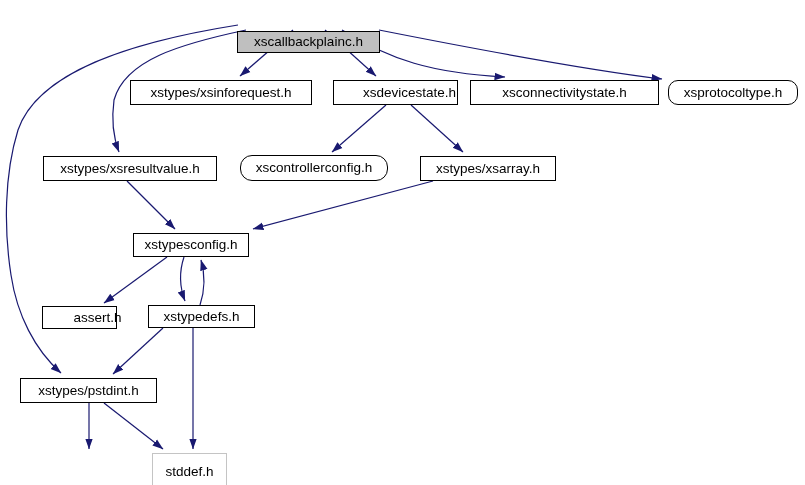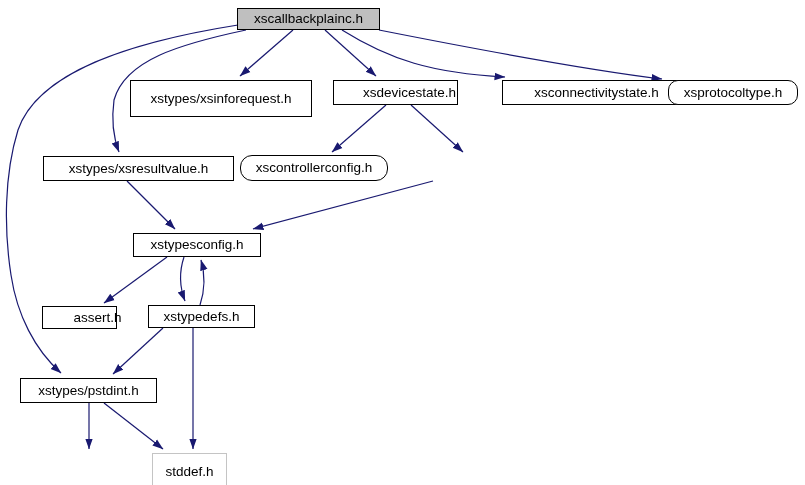--- a/index.html
+++ b/index.html
@@ -48,20 +48,21 @@
     border: 1px solid var(--node-border);
     color: var(--text);
     font-size: 13.5px;
     line-height: 1;
     white-space: nowrap;
     z-index: 2;
   }
   .node.root {
     background: var(--root-fill);
     border-width: 1.5px;
+    margin-top: 23px;
   }
   .node.external {
     border-color: var(--ext-border);
   }
 </style>
 </head>
 <body>
 
 <div id="graph">
   <svg id="edge-layer" width="805" height="485" viewBox="0 0 805 485">
@@ -84,24 +85,25 @@
         <path d="M167,257 L104,303" class="edge" marker-end="url(#arrowhead)"></path>
         <path d="M184,257 C179,272 180,288 185,301" class="edge" marker-end="url(#arrowhead)"></path>
         <path d="M200,305 C205,290 205,274 201,260" class="edge" marker-end="url(#arrowhead)"></path>
         <path d="M163,328 L113,374" class="edge" marker-end="url(#arrowhead)"></path>
         <path d="M193,328 L193,449" class="edge" marker-end="url(#arrowhead)"></path>
         <path d="M89,403 L89,449" class="edge" marker-end="url(#arrowhead)"></path>
         <path d="M104,403 L163,449" class="edge" marker-end="url(#arrowhead)"></path>
       </g>
   </svg>
 <div class="node root" style="left: 237px; top: 8px; width: 143px; height: 22px;">xscallbackplainc.h</div>
-    <div class="node internal" style="left: 130px; top: 80px; width: 182px; height: 37px;">xstypes/xsinforequest.h</div>
+    <div class="node internal" style="left: 130px; top: 80px; width: 182px; height: 25px;">xstypes/xsinforequest.h</div>
     <div class="node internal" style="left: 333px; top: 80px; width: 125px; height: 25px; padding-left: 28px;">xsdevicestate.h</div>
-    <div class="node internal" style="left: 470px; top: 80px; width: 189px; height: 25px; margin-left: 32px;">xsconnectivitystate.h</div>
+    <div class="node internal" style="left: 470px; top: 80px; width: 189px; height: 25px;">xsconnectivitystate.h</div>
     <div class="node internal" style="left: 668px; top: 80px; width: 130px; height: 25px; border-radius: 10px;">xsprotocoltype.h</div>
-    <div class="node internal" style="left: 43px; top: 156px; width: 191px; height: 25px;">xstypes/xsresultvalue.h</div>
+    <div class="node internal" style="left: 43px; top: 156px; width: 174px; height: 25px;">xstypes/xsresultvalue.h</div>
     <div class="node internal" style="left: 240px; top: 155px; width: 148px; height: 26px; border-radius: 12px;">xscontrollerconfig.h</div>
-    <div class="node internal" style="left: 133px; top: 233px; width: 128px; height: 24px;">xstypesconfig.h</div>
+    <div class="node internal" style="left: 420px; top: 156px; width: 136px; height: 25px;">xstypes/xsarray.h</div>
+    <div class="node internal" style="left: 133px; top: 233px; width: 116px; height: 24px;">xstypesconfig.h</div>
     <div class="node internal" style="left: 42px; top: 306px; width: 75px; height: 23px; padding-left: 36px;">assert.h</div>
     <div class="node internal" style="left: 142px; top: 305px; width: 107px; height: 23px; margin-left: 6px;">xstypedefs.h</div>
     <div class="node internal" style="left: 20px; top: 378px; width: 137px; height: 25px;">xstypes/pstdint.h</div>
     <div class="node external" style="left: 152px; top: 453px; width: 75px; height: 38px;">stddef.h</div>
   </div>
 
 </body></html>

